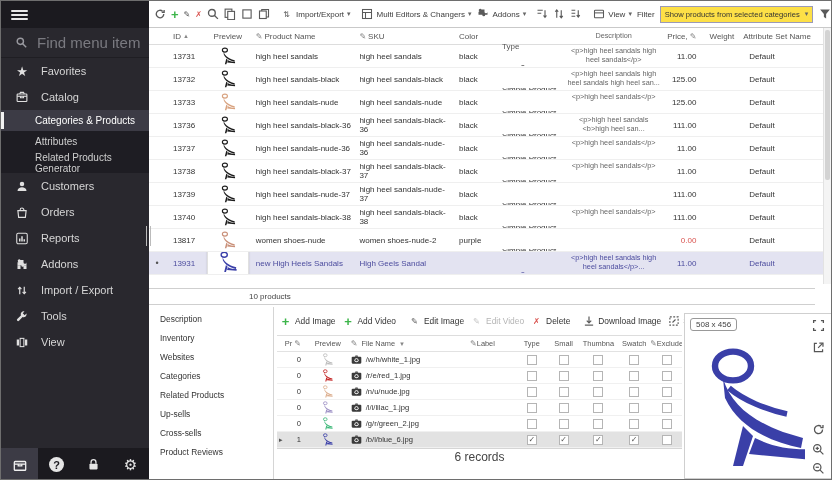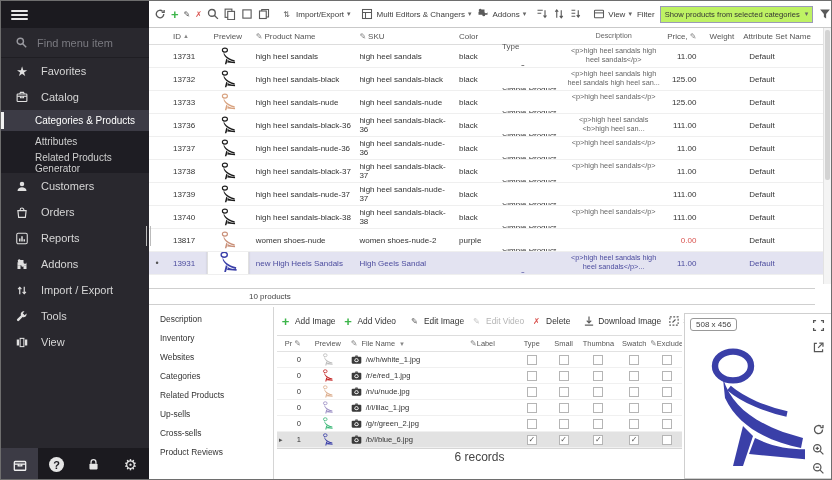--- a/index.html
+++ b/index.html
@@ -6,21 +6,21 @@
   html,body { width:832px; height:480px; overflow:hidden; }
   body { font-family:"Liberation Sans", sans-serif; background:#fff; color:#333; }
   #root { position:relative; width:832px; height:480px; background:#fff; border:1px solid #6e6e6e; overflow:hidden; }
 
   
   #sidebar { position:absolute; left:0; top:0; width:148px; height:480px; background:#29282e; color:#d6d6d6; }
   .sb-top { height:27px; background:#1b1a1f; display:flex; align-items:center; padding-left:10px; }
   .burger { width:17px; }
   .burger div { height:2px; background:#e8e8e8; margin:2px 0; border-radius:1px; }
   .sb-search { height:30px; display:flex; align-items:center; gap:8px; padding-left:13px; border-bottom:1px solid #1f1e23; }
-  .sb-search .ph { color:#7a7a80; font-size:11px; }
+  .sb-search .ph { color:#7a7a80; font-size:15px; }
   .sb-item { height:26px; display:flex; align-items:center; gap:11px; padding-left:13px; font-size:11px; cursor:default; }
   .sb-item .ic { width:16px; display:flex; justify-content:center; color:#e0e0e0; font-size:13px; }
   .sb-sub { background:#1e1d23; }
   .sb-subitem { height:21px; display:flex; align-items:center; padding-left:34px; font-size:10px; color:#cfcfcf; position:relative; }
   .sb-subitem.active { background:#3c3b45; color:#fff; }
   .sb-subitem.active::before { content:""; position:absolute; left:0; top:2px; bottom:2px; width:3px; background:#f2f2f2; }
   .sb-bottom { position:absolute; left:0; bottom:0; width:148px; height:33px; background:#1b1a1f; display:flex; align-items:stretch; }
   .sb-bcell { width:37px; display:flex; align-items:center; justify-content:center; color:#e6e6e6; font-size:13px; }
   .sb-bcell.active { background:#3c3b45; }
   .qmark { width:15px; height:15px; border-radius:50%; background:#e6e6e6; color:#1b1a1f; font-size:11px; font-weight:bold; display:flex; align-items:center; justify-content:center; }
@@ -29,21 +29,21 @@
   #main { position:absolute; left:148px; top:0; right:0; bottom:0; background:#fff; }
 
   #toolbar { position:absolute; left:0; top:0; right:0; height:27px; border-bottom:1px solid #c9c9c9; display:flex; align-items:center; gap:5px; padding:0 5px; font-size:8px; color:#3a3a3a; white-space:nowrap; }
   .tbtn { display:flex; align-items:center; gap:3px; cursor:default; }
   .tico { width:13px; height:13px; display:flex; align-items:center; justify-content:center; color:#5a5a5a; }
   .tico svg { width:12px; height:12px; }
   .green { color:#3db54a; font-size:13px; font-weight:bold; }
   .red { color:#d9534f; }
   .sep { width:1px; height:16px; background:#ddd; }
   .caret { font-size:7px; color:#666; }
-  .filter-select { border:1px solid #9a9ab8; height:17px; display:flex; align-items:center; gap:5px; padding:0 4px; font-size:7.6px; color:#333; background:#bef264; }
+  .filter-select { border:1px solid #9a9ab8; height:17px; display:flex; align-items:center; gap:5px; padding:0 4px; font-size:7.6px; color:#333; background:#fde047; }
 
   
   #grid-header { position:absolute; left:0; top:27px; right:8px; height:17px; display:flex; font-size:8px; color:#555; border-bottom:1px solid #ddd; align-items:center; }
   .hc { display:flex; align-items:center; gap:2px; padding:0 3px; overflow:hidden; }
   .pencil { font-size:8px; color:#888; }
   .sortmark { font-size:6px; color:#888; }
   #product-rows { position:absolute; left:0; top:44px; right:8px; }
   .prow { display:flex; height:23px; border-bottom:1px solid #efefef; font-size:8px; color:#333; }
   .prow.sel { background:#e3e3f1; color:#4c4c9e; }
   .prow.sel .c-desc, .prow.sel .c-price { color:#4c4c9e; }

